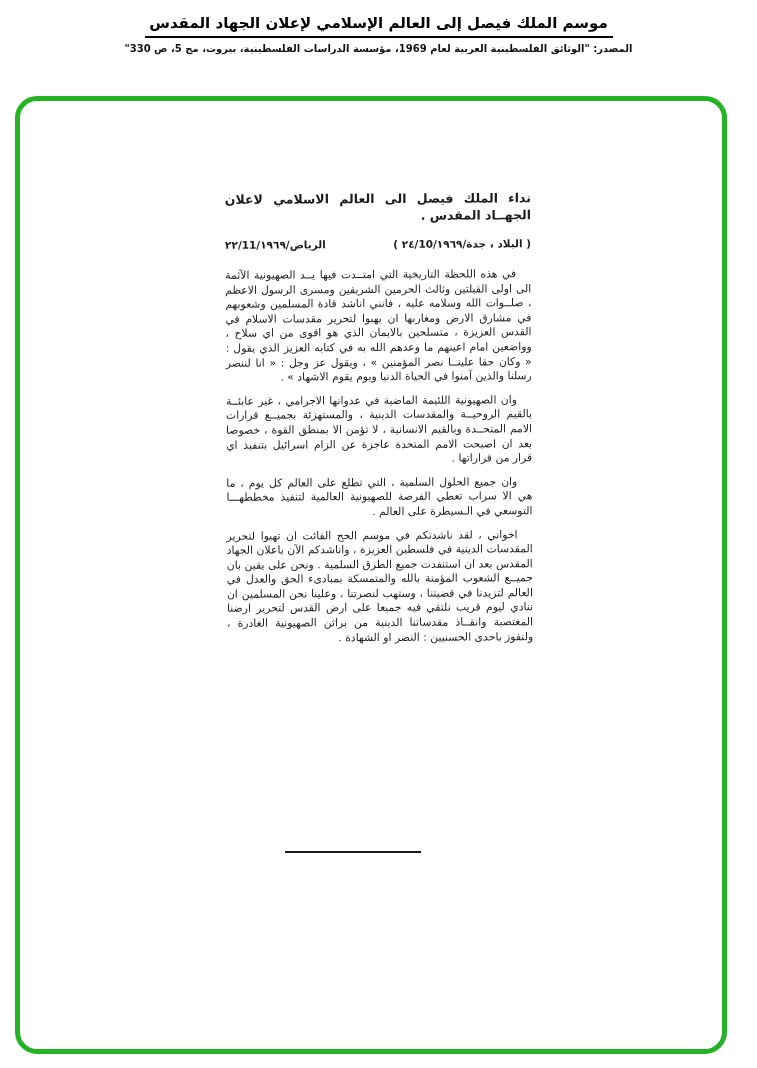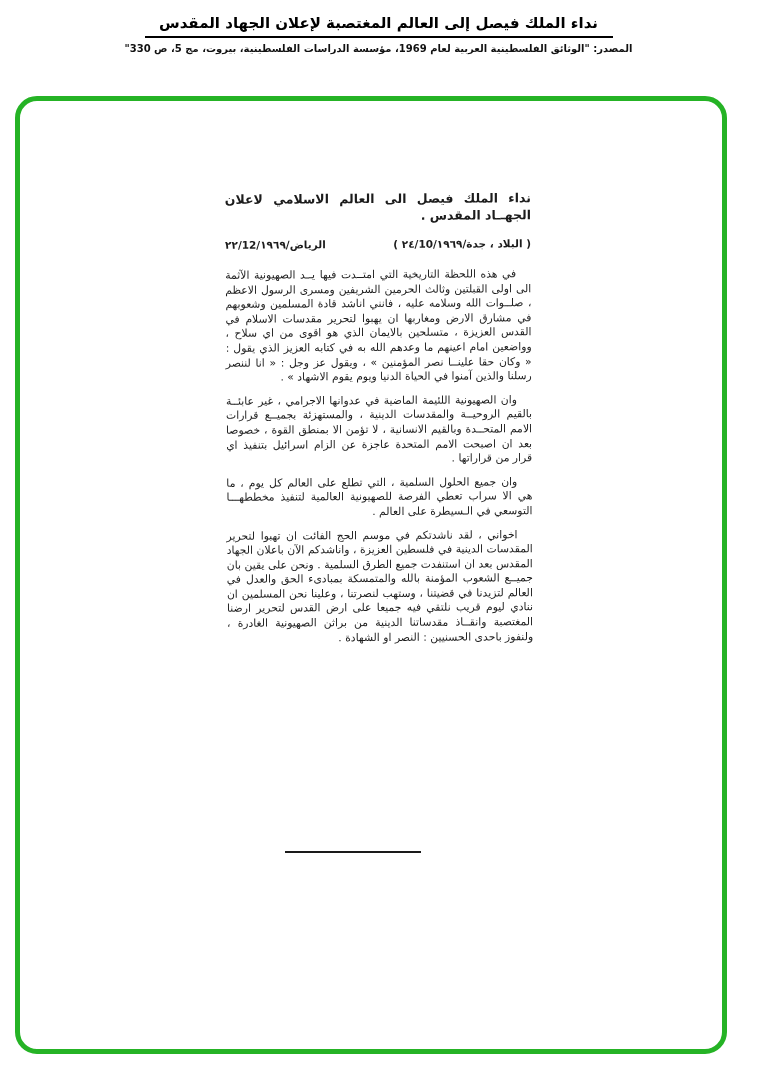--- a/index.html
+++ b/index.html
@@ -102,35 +102,35 @@
     line-height: 14.6px;
     text-align: justify;
     text-indent: 15px;
     margin: 0 0 9px 0;
   }
 </style>
 </head>
 <body>
 
 <div class="header">
-  <div class="header-title">نداء الملك فيصل إلى العالم المغتصبة لإعلان الجهاد المقدس</div>
+  <div class="header-title">موسم الملك فيصل إلى العالم الإسلامي لإعلان الجهاد المقدس</div>
   <div class="title-rule"></div>
   <div class="source-line">المصدر: "الوثائق الفلسطينية العربية لعام 1969، مؤسسة الدراسات الفلسطينية، بيروت، مج 5، ص 330"</div>
 </div>
 
 <div class="frame" style="border-color: rgb(37, 179, 37);">
   <div class="sig-rule"></div>
 </div>
 
 <div class="scan">
 
   <div class="doc-title">نداء الملك فيصل الى العالم الاسلامي لاعلان الجهــاد المقدس .</div>
 
   <div class="dateline">
-    <span>الرياض/٢٢/12/١٩٦٩</span>
+    <span>الرياض/٢٢/11/١٩٦٩</span>
     <span>( البلاد ، جدة/٢٤/10/١٩٦٩ )</span>
   </div>
 
   <p class="para">في هذه اللحظة التاريخية التي امتــدت فيها يــد الصهيونية الآثمة الى اولى القبلتين وثالث الحرمين الشريفين ومسرى الرسول الاعظم ، صلــوات الله وسلامه عليه ، فانني اناشد قادة المسلمين وشعوبهم في مشارق الارض ومغاربها ان يهبوا لتحرير مقدسات الاسلام في القدس العزيزة ، متسلحين بالايمان الذي هو اقوى من اي سلاح ، وواضعين امام اعينهم ما وعدهم الله به في كتابه العزيز الذي يقول : « وكان حقا علينــا نصر المؤمنين » ، ويقول عز وجل : « انا لننصر رسلنا والذين آمنوا في الحياة الدنيا ويوم يقوم الاشهاد » .</p>
   <p class="para">وان الصهيونية اللئيمة الماضية في عدوانها الاجرامي ، غير عابئــة بالقيم الروحيــة والمقدسات الدينية ، والمستهزئة بجميــع قرارات الامم المتحــدة وبالقيم الانسانية ، لا تؤمن الا بمنطق القوة ، خصوصا بعد ان اصبحت الامم المتحدة عاجزة عن الزام اسرائيل بتنفيذ اي قرار من قراراتها .</p>
   <p class="para">وان جميع الحلول السلمية ، التي تطلع على العالم كل يوم ، ما هي الا سراب تعطي الفرصة للصهيونية العالمية لتنفيذ مخططهـــا التوسعي في الـسيطرة على العالم .</p>
   <p class="para">اخواني ، لقد ناشدتكم في موسم الحج الفائت ان تهبوا لتحرير المقدسات الدينية في فلسطين العزيزة ، واناشدكم الآن باعلان الجهاد المقدس بعد ان استنفدت جميع الطرق السلمية . ونحن على يقين بان جميــع الشعوب المؤمنة بالله والمتمسكة بمبادىء الحق والعدل في العالم لتزيدنا في قضيتنا ، وستهب لنصرتنا ، وعلينا نحن المسلمين ان ننادي ليوم قريب نلتقي فيه جميعا على ارض القدس لتحرير ارضنا المغتصبة وانقــاذ مقدساتنا الدينية من براثن الصهيونية الغادرة ، ولنفوز باحدى الحسنيين : النصر او الشهادة .</p>
 
 </div>
 

